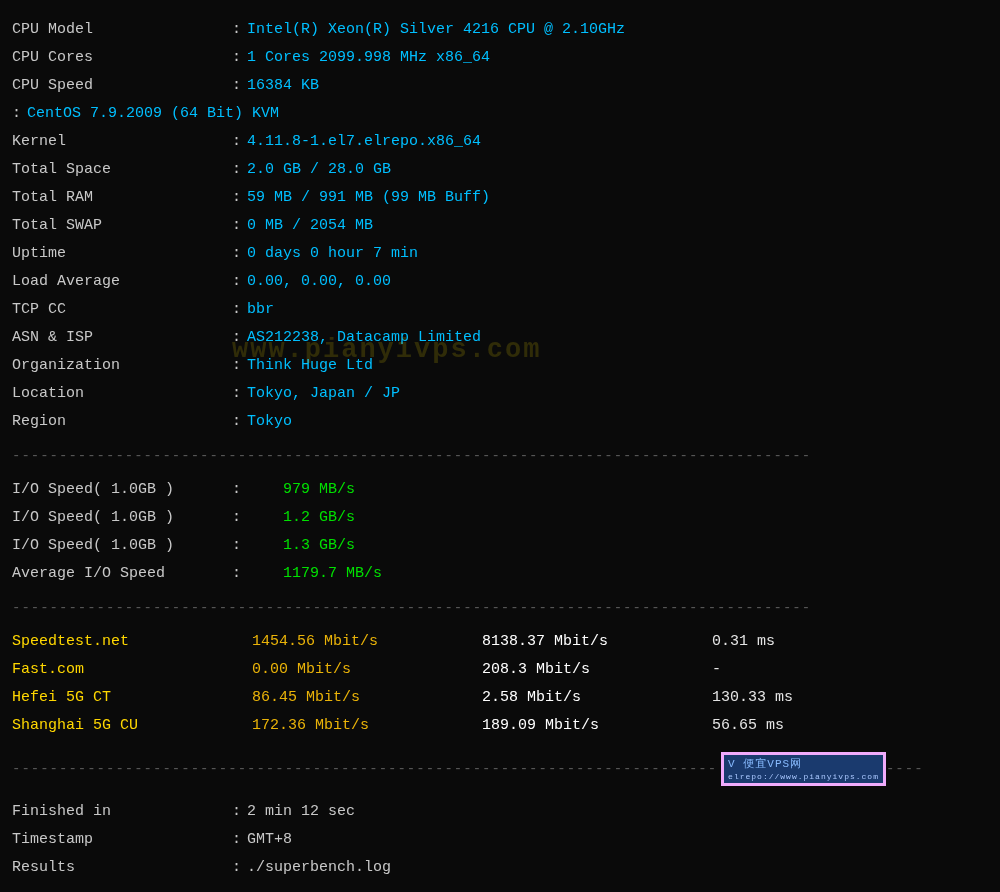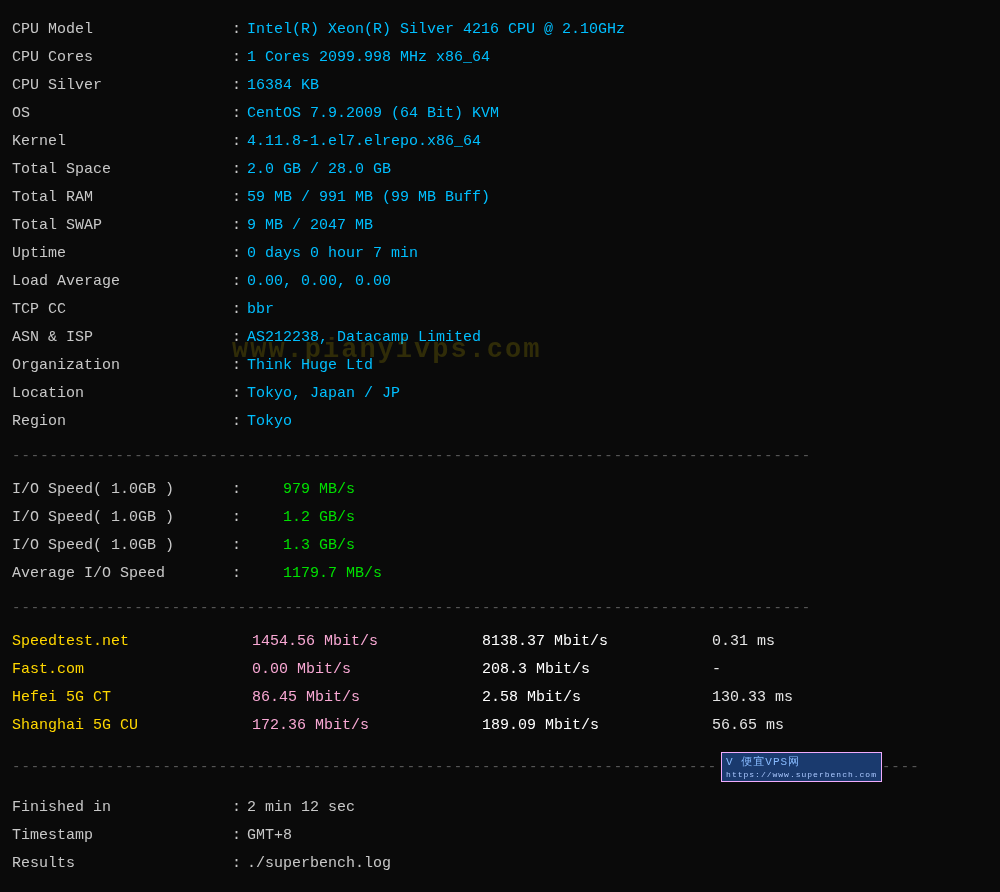--- a/index.html
+++ b/index.html
@@ -48,36 +48,36 @@
       padding: 4px 0;
       color: #c8c8c8;
     }
     .net-row {
       display: flex;
       padding: 2px 0;
       line-height: 1.6;
       font-family: Liberation Mono, monospace;
     }
     .col-node { min-width: 240px; color: #ffd700; }
-    .col-upload { min-width: 230px; color: #f9a8d4; }
+    .col-upload { min-width: 230px; color: #eab308; }
     .col-download { min-width: 230px; color: #ffffff; }
     .col-latency { color: #e5e5e5; }
     .net-header .col-node,
     .net-header .col-upload,
     .net-header .col-download,
     .net-header .col-latency { color: #c8c8c8; }
     .logo-badge {
       display: inline-block;
       background: #1a3a6e;
       color: #fff;
       font-size: 10px;
       padding: 1px 4px;
       vertical-align: middle;
       margin-left: 4px;
-      border: 1px solid #f0abfc;
+      border: 3px solid #f0abfc;
     }
     .logo-badge-sub {
       font-size: 8px;
       color: #aac8ff;
     }
     .finished-value {
       color: #c8c8c8;
     }
   </style>
 </head>
@@ -90,26 +90,25 @@
         <span class="label">CPU Model</span>
         <span class="colon">: </span>
         <span class="value">Intel(R) Xeon(R) Silver 4216 CPU @ 2.10GHz</span>
       </div>
       <div class="row">
         <span class="label">CPU Cores</span>
         <span class="colon">: </span>
         <span class="value">1 Cores 2099.998 MHz x86_64</span>
       </div>
       <div class="row">
-        <span class="label">CPU Silver</span>
+        <span class="label">CPU Speed</span>
         <span class="colon">: </span>
         <span class="value">16384 KB</span>
       </div>
       <div class="row">
-        <span class="label">OS</span>
         <span class="colon">: </span>
         <span class="value">CentOS 7.9.2009 (64 Bit) KVM</span>
       </div>
       <div class="row">
         <span class="label">Kernel</span>
         <span class="colon">: </span>
         <span class="value">4.11.8-1.el7.elrepo.x86_64</span>
       </div>
       <div class="row">
         <span class="label">Total Space</span>
@@ -117,21 +116,21 @@
         <span class="value">2.0 GB / 28.0 GB</span>
       </div>
       <div class="row">
         <span class="label">Total RAM</span>
         <span class="colon">: </span>
         <span class="value">59 MB / 991 MB (99 MB Buff)</span>
       </div>
       <div class="row">
         <span class="label">Total SWAP</span>
         <span class="colon">: </span>
-        <span class="value">9 MB / 2047 MB</span>
+        <span class="value">0 MB / 2054 MB</span>
       </div>
       <div class="row">
         <span class="label">Uptime</span>
         <span class="colon">: </span>
         <span class="value">0 days 0 hour 7 min</span>
       </div>
       <div class="row">
         <span class="label">Load Average</span>
         <span class="colon">: </span>
         <span class="value">0.00, 0.00, 0.00</span>
@@ -219,21 +218,21 @@
           <span class="col-download">189.09 Mbit/s</span>
           <span class="col-latency">56.65 ms</span>
         </div>
       </div>
   </div>
 
   <div class="divider" style="display:flex;align-items:center;">
     <span>---------------------------------------------------------------------------</span>
     <span class="logo-badge">
       <span style="font-size:11px;color:#88bbff;">V 便宜VPS网</span><br>
-      <span class="logo-badge-sub">https://www.superbench.com</span>
+      <span class="logo-badge-sub">elrepo://www.pianyivps.com</span>
     </span>
     <span>----</span>
   </div>
 
   <div class="section" id="footer-rows">
       <div class="row">
         <span class="label">Finished in</span>
         <span class="colon">: </span>
         <span class="finished-value">2 min 12 sec</span>
       </div>

